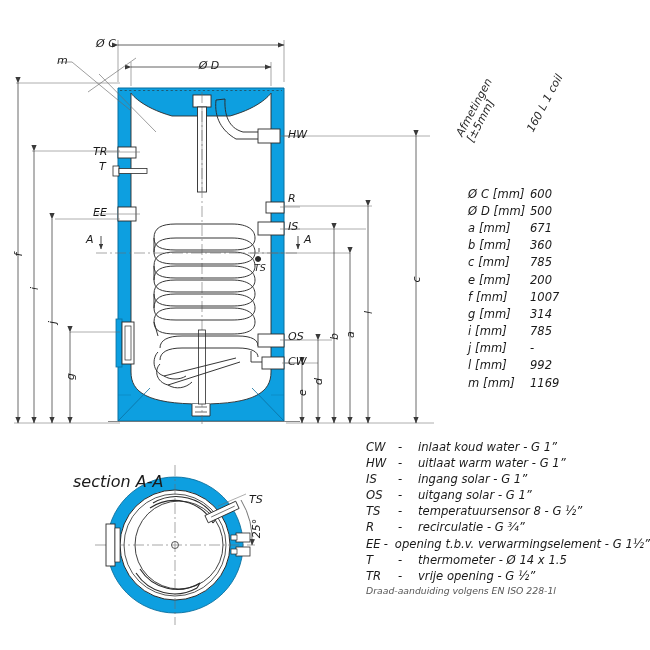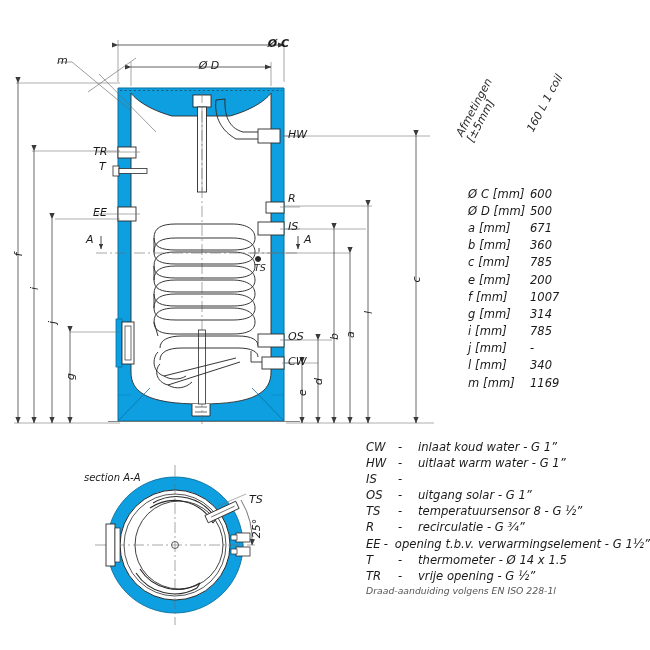--- a/index.html
+++ b/index.html
@@ -27,22 +27,22 @@
   #legend .dash{width:20px;}
   #legend .desc{flex:1;}
   #legend-note{position:absolute;left:366px;top:585px;font-style:italic;
                font-size:9.3px;color:#555;white-space:nowrap;text-align:right;}
 
   
   .tlabel{position:absolute;font-style:italic;font-size:11px;color:#1a1a1a;
           white-space:nowrap;}
   .tlabel.sm{font-size:9.5px;}
   .tlabel.rot{transform-origin:center center;transform:rotate(-90deg);}
-  #section-title{position:absolute;left:84px;top:472px;font-style:italic;
-                 font-size:10px;color:#1a1a1a;white-space:nowrap;}
+  #section-title{position:absolute;left:73px;top:472px;font-style:italic;
+                 font-size:16px;color:#1a1a1a;white-space:nowrap;}
 </style>
 </head>
 <body>
 
 <div id="root">
 
   <svg class="layer" viewBox="0 0 650 650">
     <defs>
       <marker id="ar" markerWidth="7" markerHeight="7" refX="6" refY="2.6" orient="auto" markerUnits="userSpaceOnUse">
         <path d="M0,0 L6.4,2.6 L0,5.2 z" fill="#3a3a3a"></path>
@@ -269,21 +269,21 @@
   <div class="tlabel" style="left:288px;top:128px;">HW</div>
   <div class="tlabel" style="left:288px;top:192px;">R</div>
   <div class="tlabel" style="left:288px;top:220px;">IS</div>
   <div class="tlabel sm" style="left:254px;top:262px;">TS</div>
   <div class="tlabel" style="left:288px;top:330px;">OS</div>
   <div class="tlabel" style="left:288px;top:355px;">CW</div>
 
   <div class="tlabel" style="left:86px;top:233px;">A</div>
   <div class="tlabel" style="left:304px;top:233px;">A</div>
 
-  <div class="tlabel" style="left:103px;top:37px;width:186px;text-align:right;font-weight:bold;">Ø C</div>
+  <div class="tlabel" style="left:96px;top:37px;width:186px;text-align:left;">Ø C</div>
   <div class="tlabel" style="left:116px;top:59px;width:186px;text-align:center;">Ø D</div>
 
   <div class="tlabel rot" style="left:6px;top:248px;width:24px;text-align:center;">f</div>
   <div class="tlabel rot" style="left:22px;top:282px;width:24px;text-align:center;">i</div>
   <div class="tlabel rot" style="left:40px;top:316px;width:24px;text-align:center;">j</div>
   <div class="tlabel rot" style="left:58px;top:370px;width:24px;text-align:center;">g</div>
 
   <div class="tlabel rot" style="left:290px;top:386px;width:24px;text-align:center;">e</div>
   <div class="tlabel rot" style="left:306px;top:375px;width:24px;text-align:center;">d</div>
   <div class="tlabel rot" style="left:322px;top:330px;width:24px;text-align:center;">b</div>
@@ -335,21 +335,21 @@
     <div class="row">
       <span class="lbl">i [mm]</span>
       <span class="val">785</span>
     </div>
     <div class="row">
       <span class="lbl">j [mm]</span>
       <span class="val">-</span>
     </div>
     <div class="row">
       <span class="lbl">l [mm]</span>
-      <span class="val">340</span>
+      <span class="val">992</span>
     </div>
     <div class="row">
       <span class="lbl">m [mm]</span>
       <span class="val">1169</span>
     </div>
   </div>
 
   <div id="legend">
     <div class="lrow">
       <span class="code">CW</span>
@@ -357,20 +357,21 @@
       <span class="desc">inlaat koud water - G 1”</span>
     </div>
     <div class="lrow">
       <span class="code">HW</span>
       <span class="dash">-</span>
       <span class="desc">uitlaat warm water - G 1”</span>
     </div>
     <div class="lrow">
       <span class="code">IS</span>
       <span class="dash">-</span>
+      <span class="desc">ingang solar - G 1”</span>
     </div>
     <div class="lrow">
       <span class="code">OS</span>
       <span class="dash">-</span>
       <span class="desc">uitgang solar - G 1”</span>
     </div>
     <div class="lrow">
       <span class="code">TS</span>
       <span class="dash">-</span>
       <span class="desc">temperatuursensor 8 - G ½”</span>

